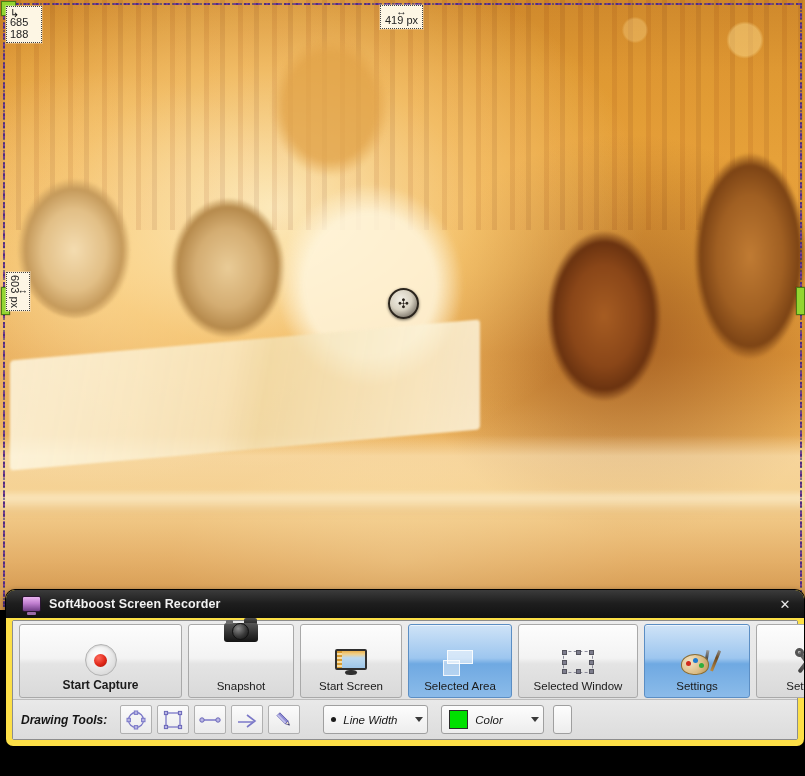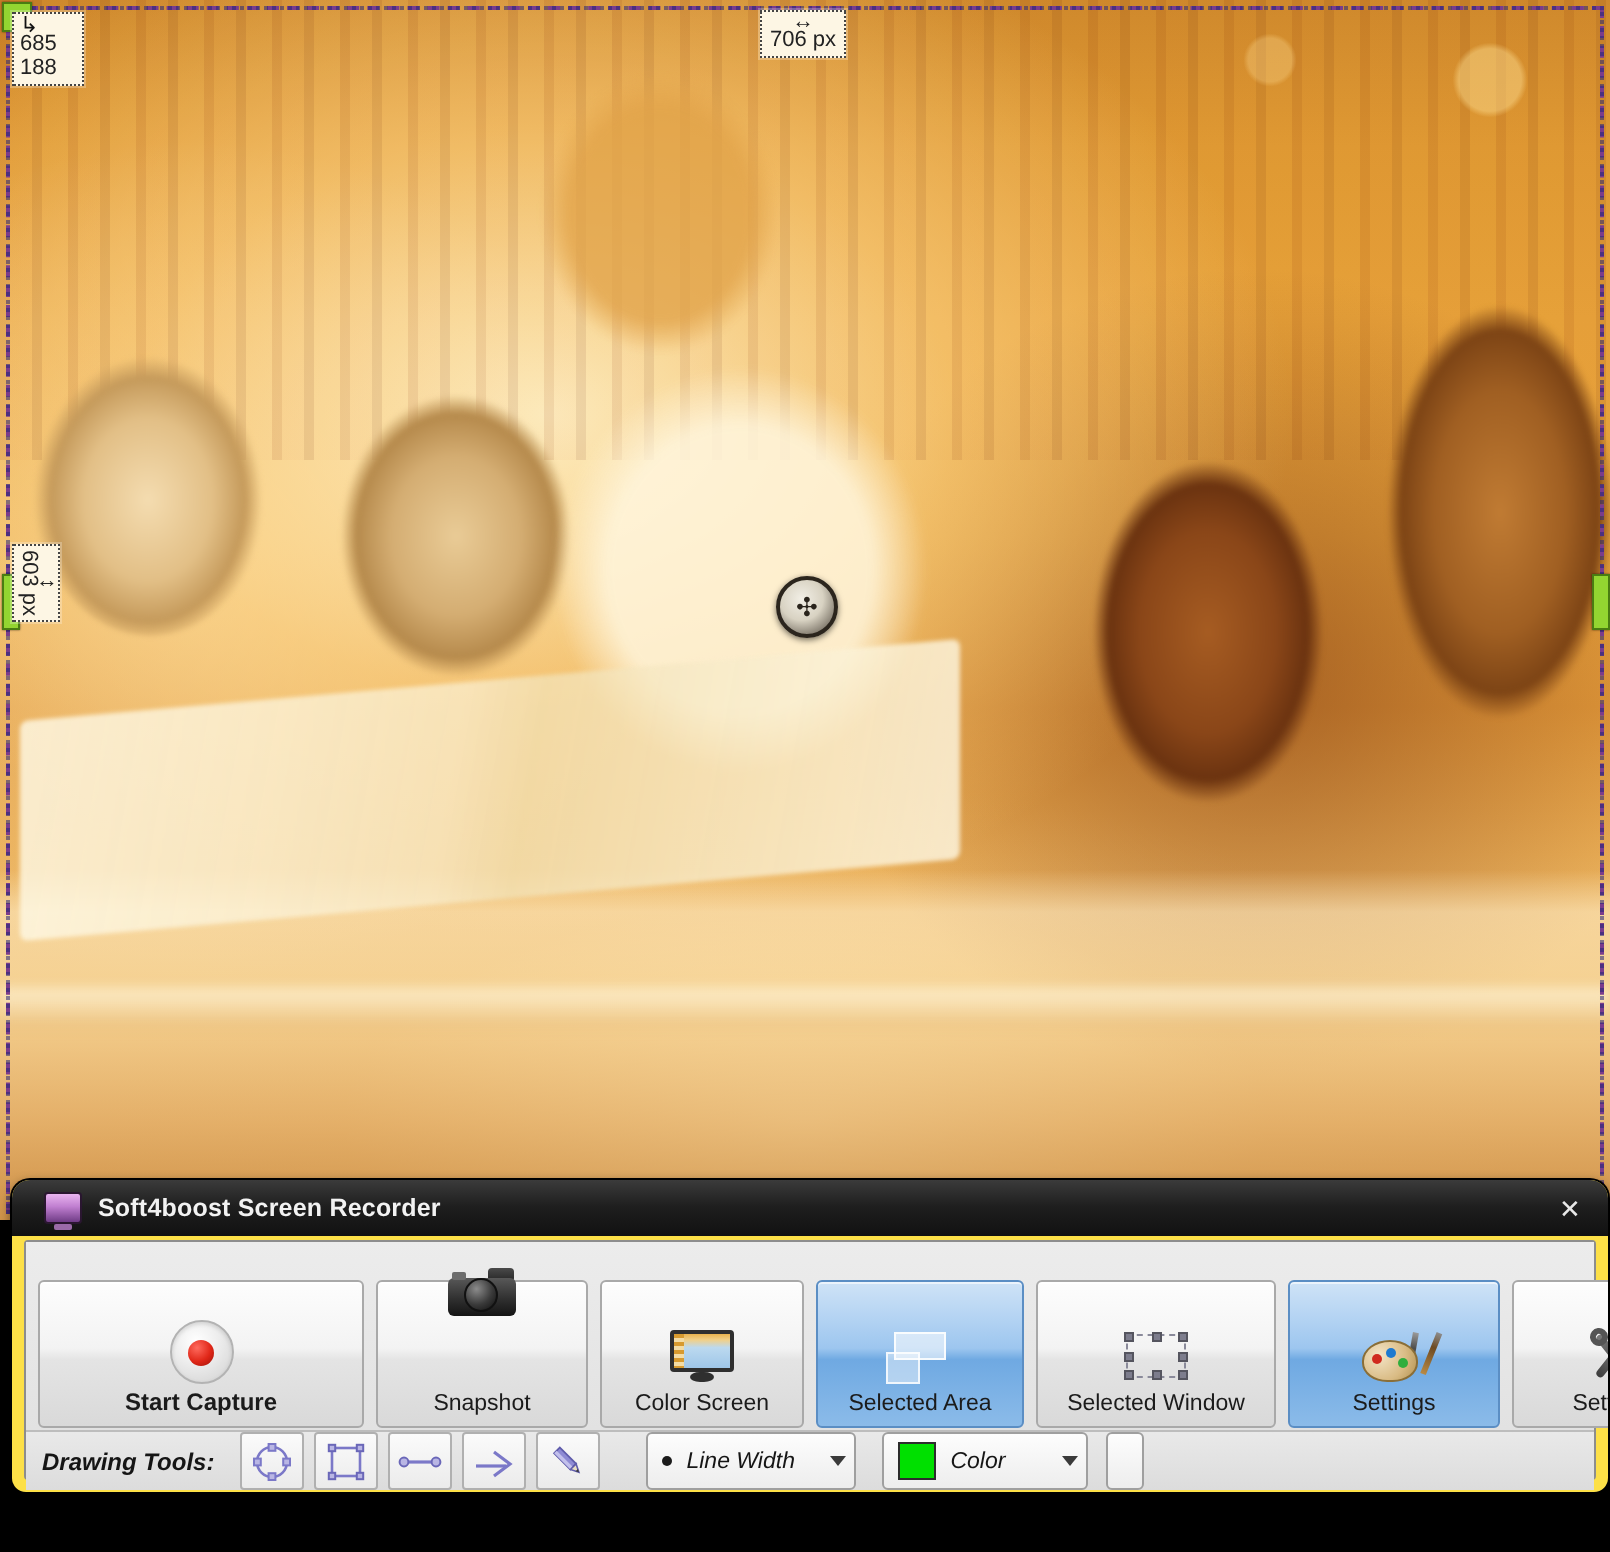--- a/index.html
+++ b/index.html
@@ -161,21 +161,21 @@
     position:absolute;left:6px;top:30px;right:6px;bottom:6px;
     background:#d8d8d8;
     border:1px solid #8d8d8d;
     border-radius:2px;
     display:flex;flex-direction:column;
   }
 
   
   .toolbar{
     height:72px;display:flex;align-items:center;gap:6px;
-    padding:20px 6px 2px 6px;
+    padding:4px 6px 2px 6px;
     background:linear-gradient(180deg,#ececec 0%,#e2e2e2 100%);
   }
   .tbtn{
     height:62px;flex:0 0 auto;
     border:1px solid #a9a9a9;border-radius:3px;
     background:linear-gradient(180deg,#fdfdfd 0%,#f3f3f3 46%,#e4e4e4 54%,#d9d9d9 100%);
     display:flex;flex-direction:column;align-items:center;justify-content:flex-end;
     padding:5px 8px 5px 8px;cursor:pointer;
     box-shadow:inset 0 1px 0 rgba(255,255,255,.9);
   }
@@ -377,21 +377,21 @@
     <div class="handle h-bottom"></div>
 
     <div class="badge badge-xy">
       <span class="arrow">↳</span>
       <span>685</span><br>
       <span>188</span>
     </div>
 
     <div class="badge badge-w">
       <span class="dim-ar">↔</span>
-      <span>706 px</span>
+      <span>419 px</span>
     </div>
 
     <div class="badge badge-h">
       <span class="dim-ar">↕</span>
       <span>603 px</span>
     </div>
 
     <div class="move-handle">✣</div>
   </div>
 
@@ -429,21 +429,21 @@
         </div>
 
         <div class="tbtn tbtn-full">
           <div class="ic">
             <div class="ic-mon">
                 <div class="scr"></div>
                 <div class="rul"></div>
                 <div class="stand"></div>
               </div>
           </div>
-          <div class="lbl">Color Screen</div>
+          <div class="lbl">Start Screen</div>
         </div>
 
         <div class="tbtn tbtn-area active">
           <div class="ic">
             <div class="ic-area">
                 <div class="r1"></div>
                 <div class="r2"></div>
               </div>
           </div>
           <div class="lbl">Selected Area</div>

